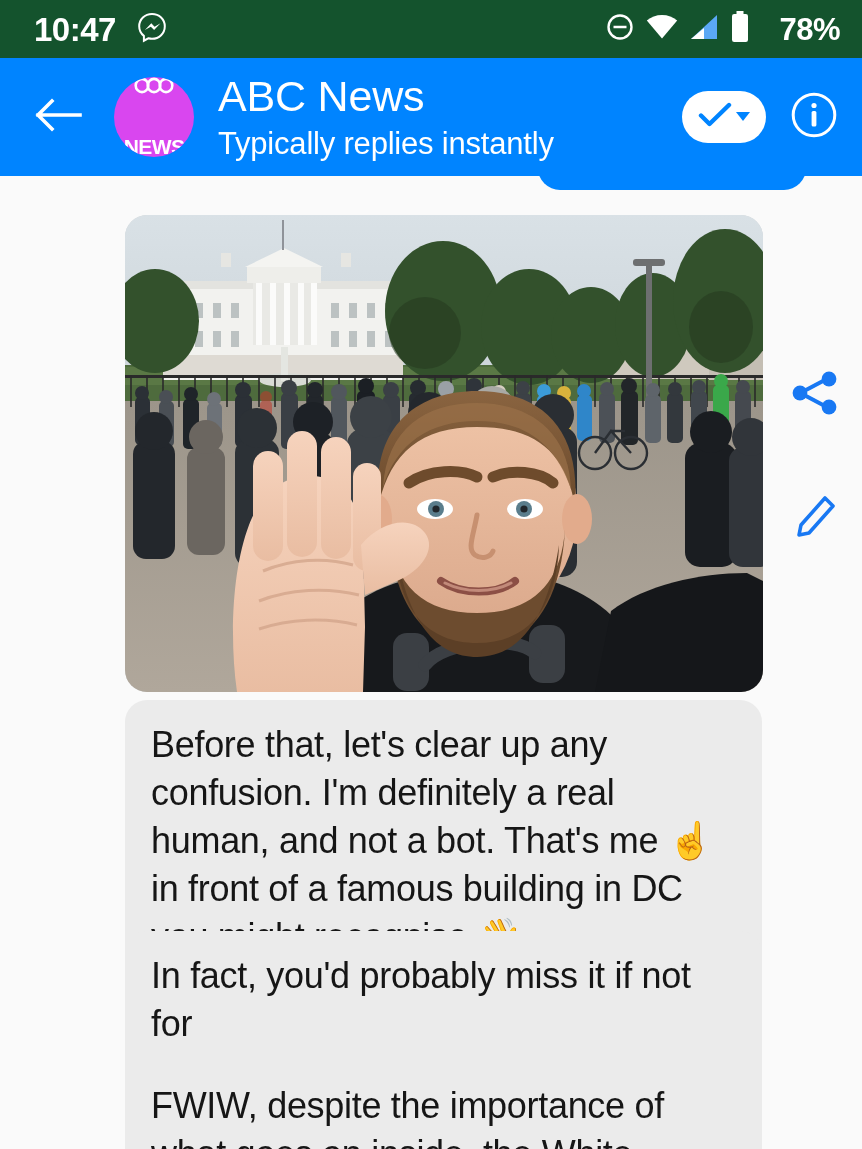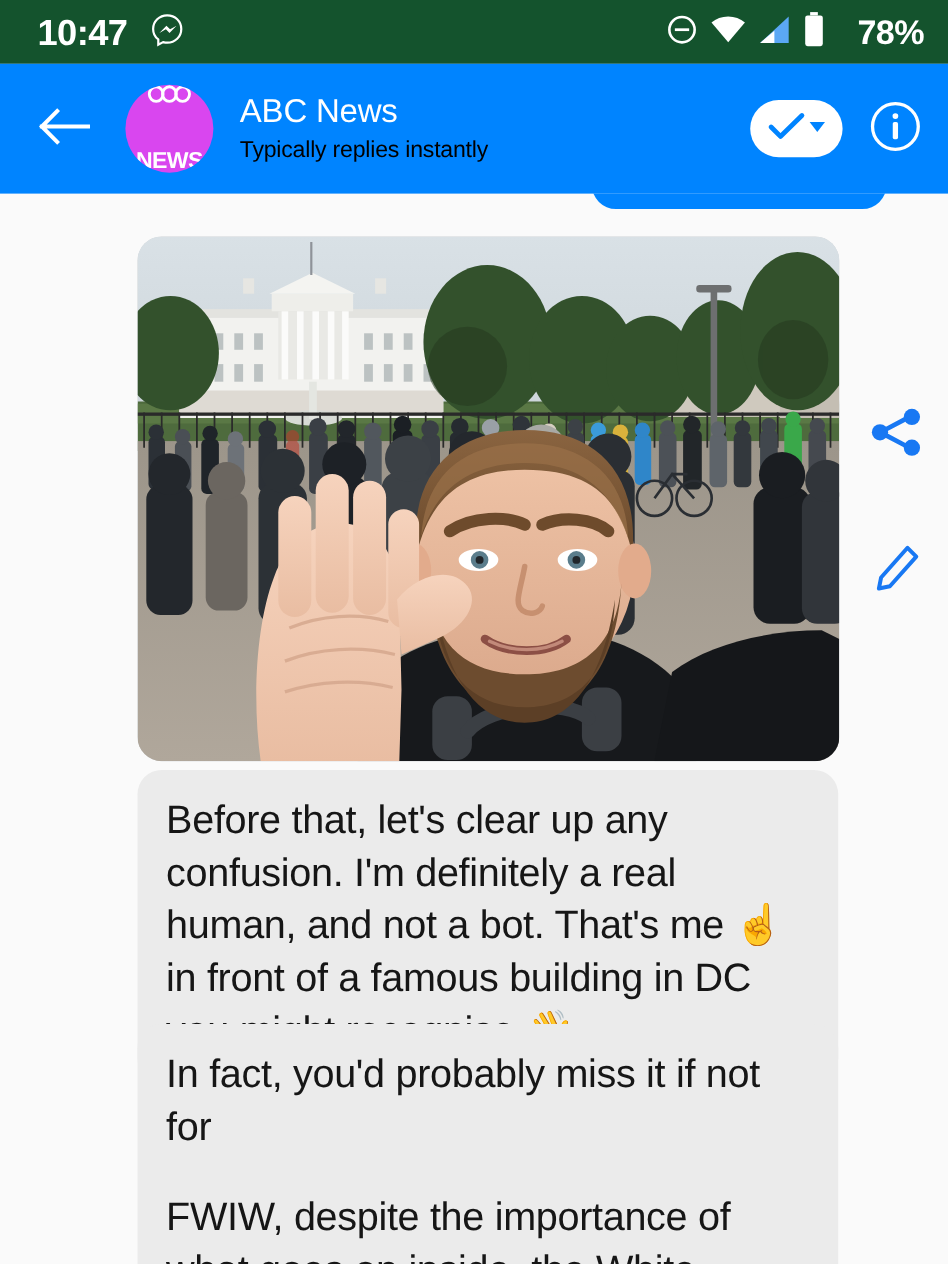--- a/index.html
+++ b/index.html
@@ -106,28 +106,28 @@
   }
   .header-text {
     margin-left: 24px;
     display: flex;
     flex-direction: column;
     justify-content: center;
     min-width: 0;
   }
   .header-title {
     color: #ffffff;
-    font-size: 30px;
+    font-size: 43px;
     line-height: 1.12;
     letter-spacing: -0.2px;
     white-space: nowrap;
   }
   .header-subtitle {
-    color: #000000;
-    font-size: 21px;
+    color: #ffffff;
+    font-size: 31px;
     line-height: 1.2;
     margin-top: 5px;
     letter-spacing: -0.2px;
     white-space: nowrap;
   }
   .header-actions {
     margin-left: auto;
     display: flex;
     align-items: center;
     gap: 22px;

